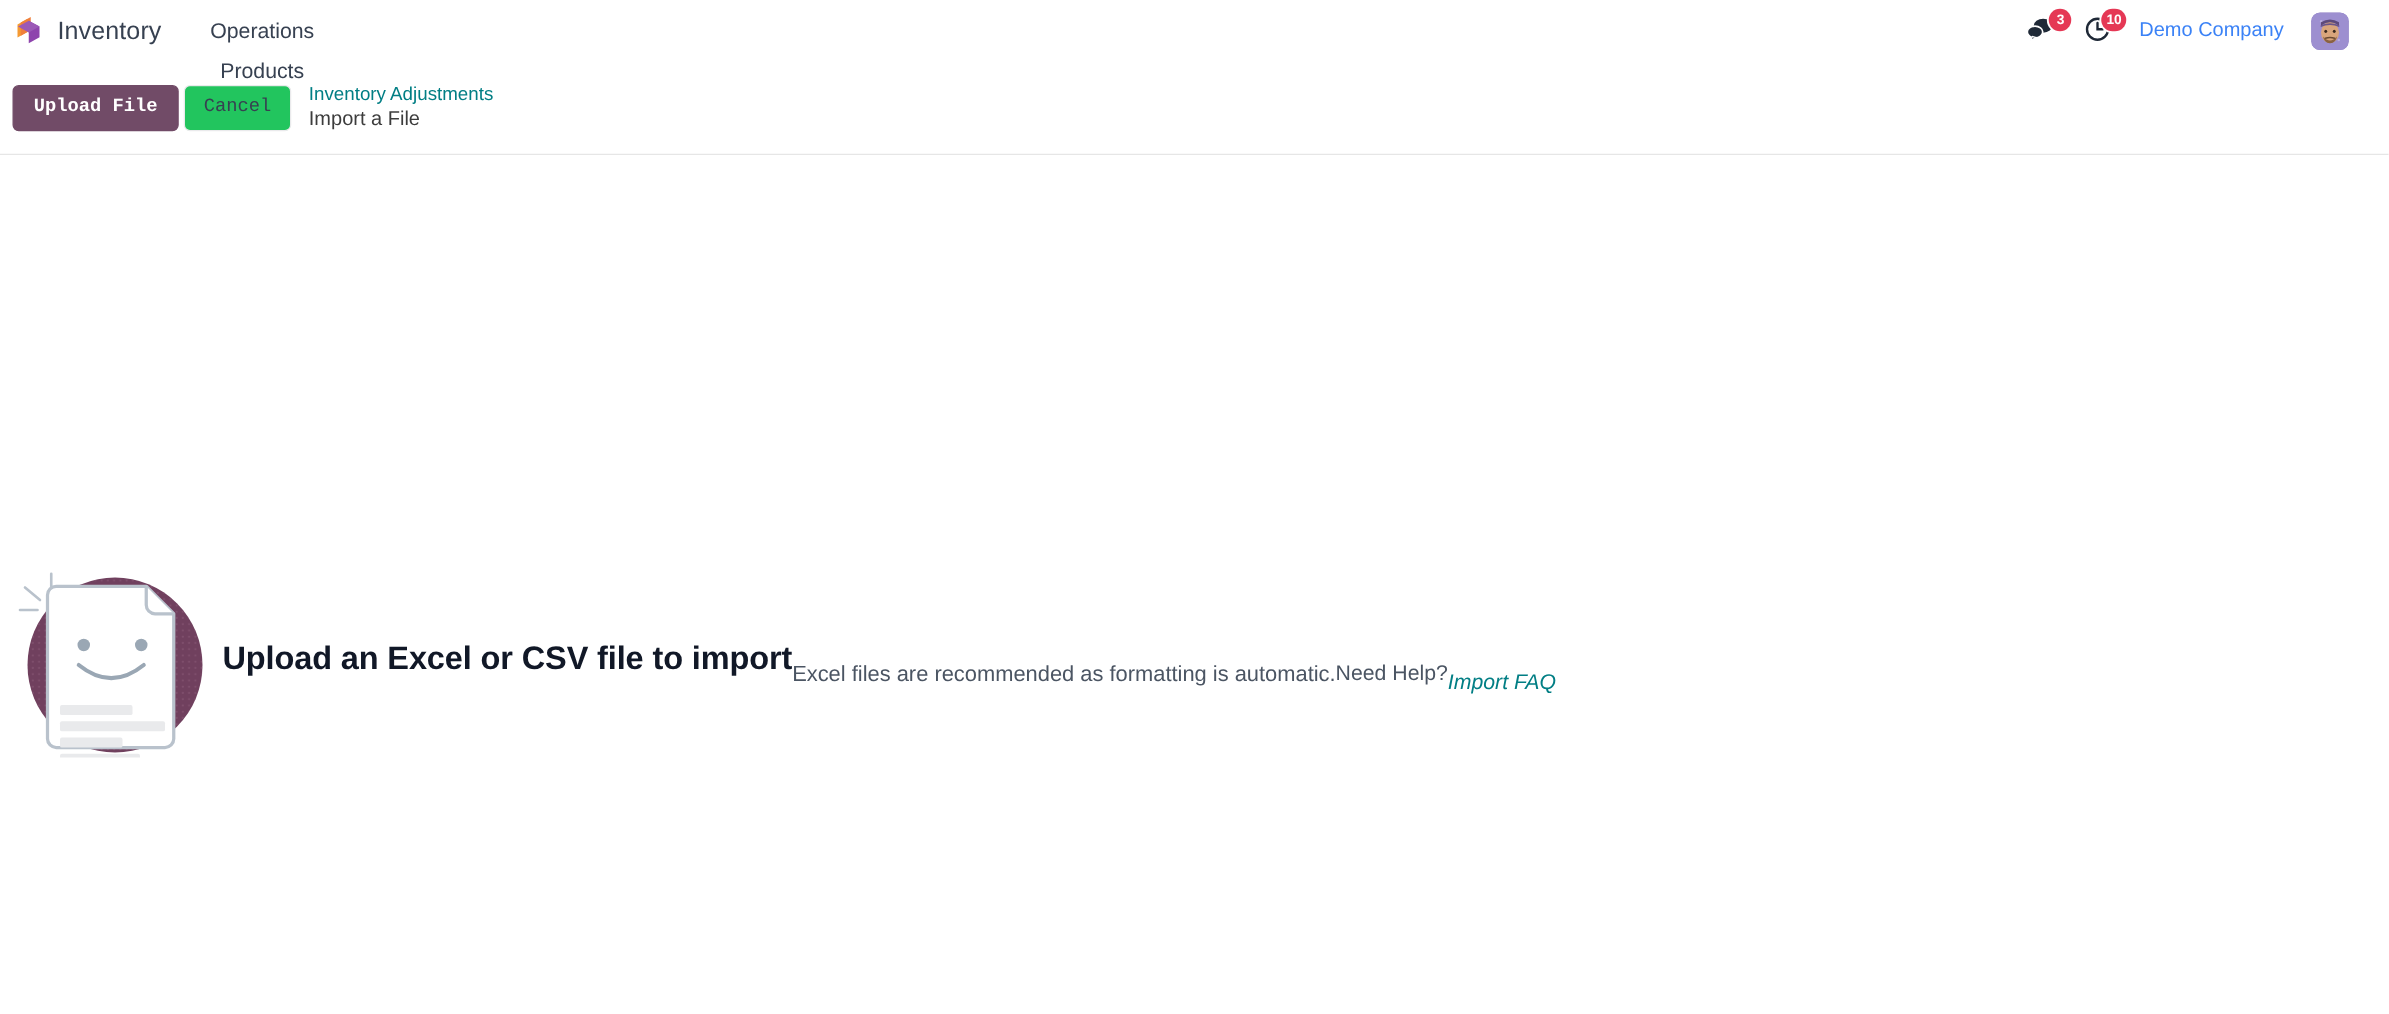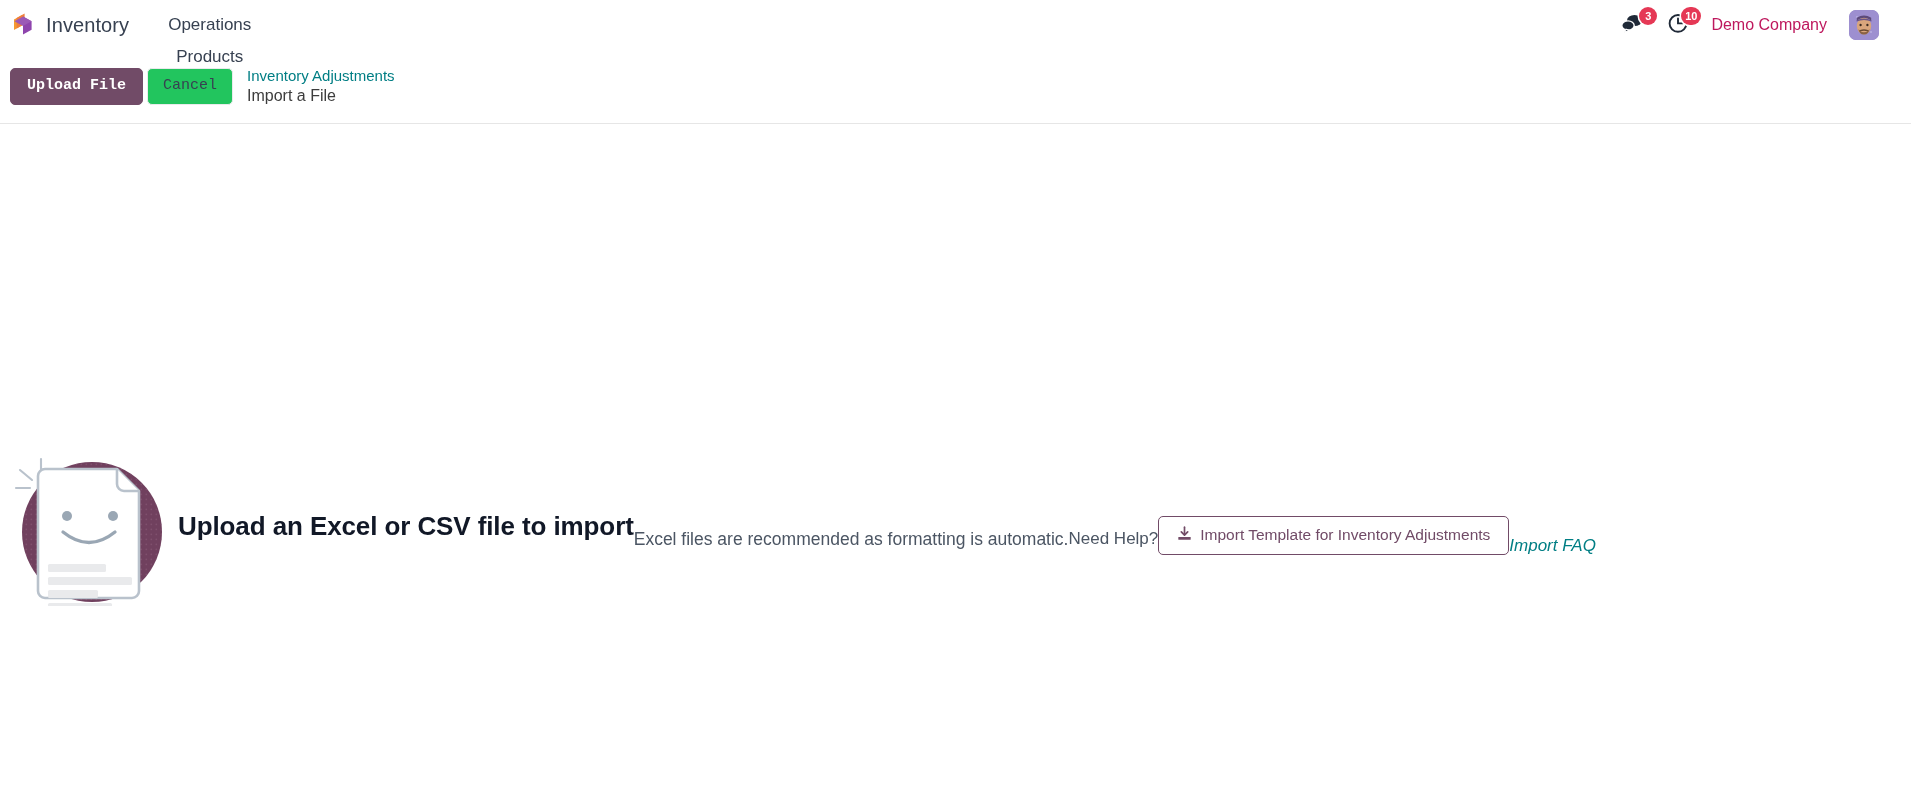--- a/index.html
+++ b/index.html
@@ -84,21 +84,21 @@
     height: 18px;
     border-radius: 9px;
     display: flex;
     align-items: center;
     justify-content: center;
     padding: 0 4px;
     box-shadow: 0 0 0 1.5px #ffffff;
   }
   .company-name {
     font-size: 16px;
-    color: #be185d;
+    color: #3b82f6;
     cursor: pointer;
     white-space: nowrap;
   }
   .avatar {
     width: 30px;
     height: 30px;
     border-radius: 7px;
     overflow: hidden;
     cursor: pointer;
     flex: 0 0 auto;
@@ -336,26 +336,16 @@
       <rect x="48" y="175" width="64" height="8" rx="1.5" fill="#e9eaec"></rect>
     </svg>
   </div>
 
   <h1 class="title">Upload an Excel or CSV file to import</h1>
 
   <div class="subtitle">Excel files are recommended as formatting is automatic.</div>
 
   <div class="need-help">Need Help?</div>
 
-  <button class="btn-outline">
-    <span>
-      <svg width="15" height="15" viewBox="0 0 16 16" aria-hidden="true">
-        <path d="M8 1.2 V8.2" stroke="#714b67" stroke-width="1.8" stroke-linecap="round"></path>
-        <path d="M4.6 6.2 L8 9.8 L11.4 6.2" fill="none" stroke="#714b67" stroke-width="1.8" stroke-linecap="round" stroke-linejoin="round"></path>
-        <rect x="1.4" y="11.6" width="13.2" height="3.1" rx="0.6" fill="#714b67"></rect>
-      </svg>
-    </span>
-    <span>Import Template for Inventory Adjustments</span>
-  </button>
 
   <a class="faq-link" href="#">Import FAQ</a>
 
 </div>
 
 </body></html>

